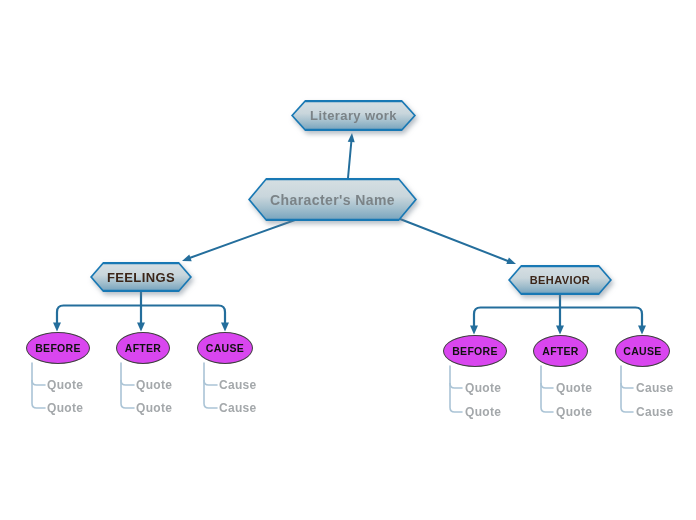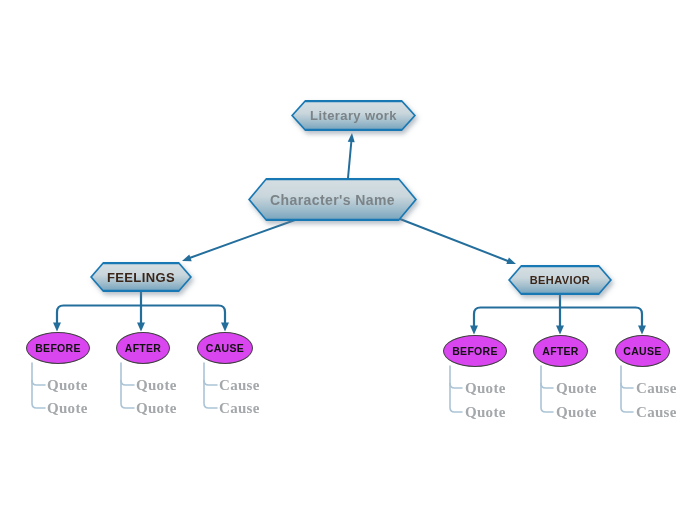--- a/index.html
+++ b/index.html
@@ -26,21 +26,21 @@
   .hx-label{position:absolute;inset:0;display:flex;align-items:center;justify-content:center;
     font-weight:bold;letter-spacing:.4px;}
   .root-lbl{color:var(--root-label-color,#7b8387);}
   .branch-lbl{color:var(--branch-label-color,#3b2518);}
 
   .ellipse{position:absolute;background:#d946ef;border:1.4px solid var(--ellipse-border,#3f3f3f);
     border-radius:50%;display:flex;align-items:center;justify-content:center;
     font-weight:bold;font-size:10.5px;letter-spacing:.3px;color:#111;}
 
   .leaf{position:absolute;height:16px;line-height:16px;
-    font-family:Liberation Serif, serif;font-weight:bold;font-size:15px;
+    font-family:Liberation Sans, sans-serif;font-weight:bold;font-size:12px;
     color:var(--leaf-label-color,#a4a8ab);letter-spacing:.3px;}
 </style>
 </head>
 <body>
 
 <div id="canvas">
 
   <svg id="connectors" viewBox="0 0 696 520" xmlns="http://www.w3.org/2000/svg">
 
     <g>

